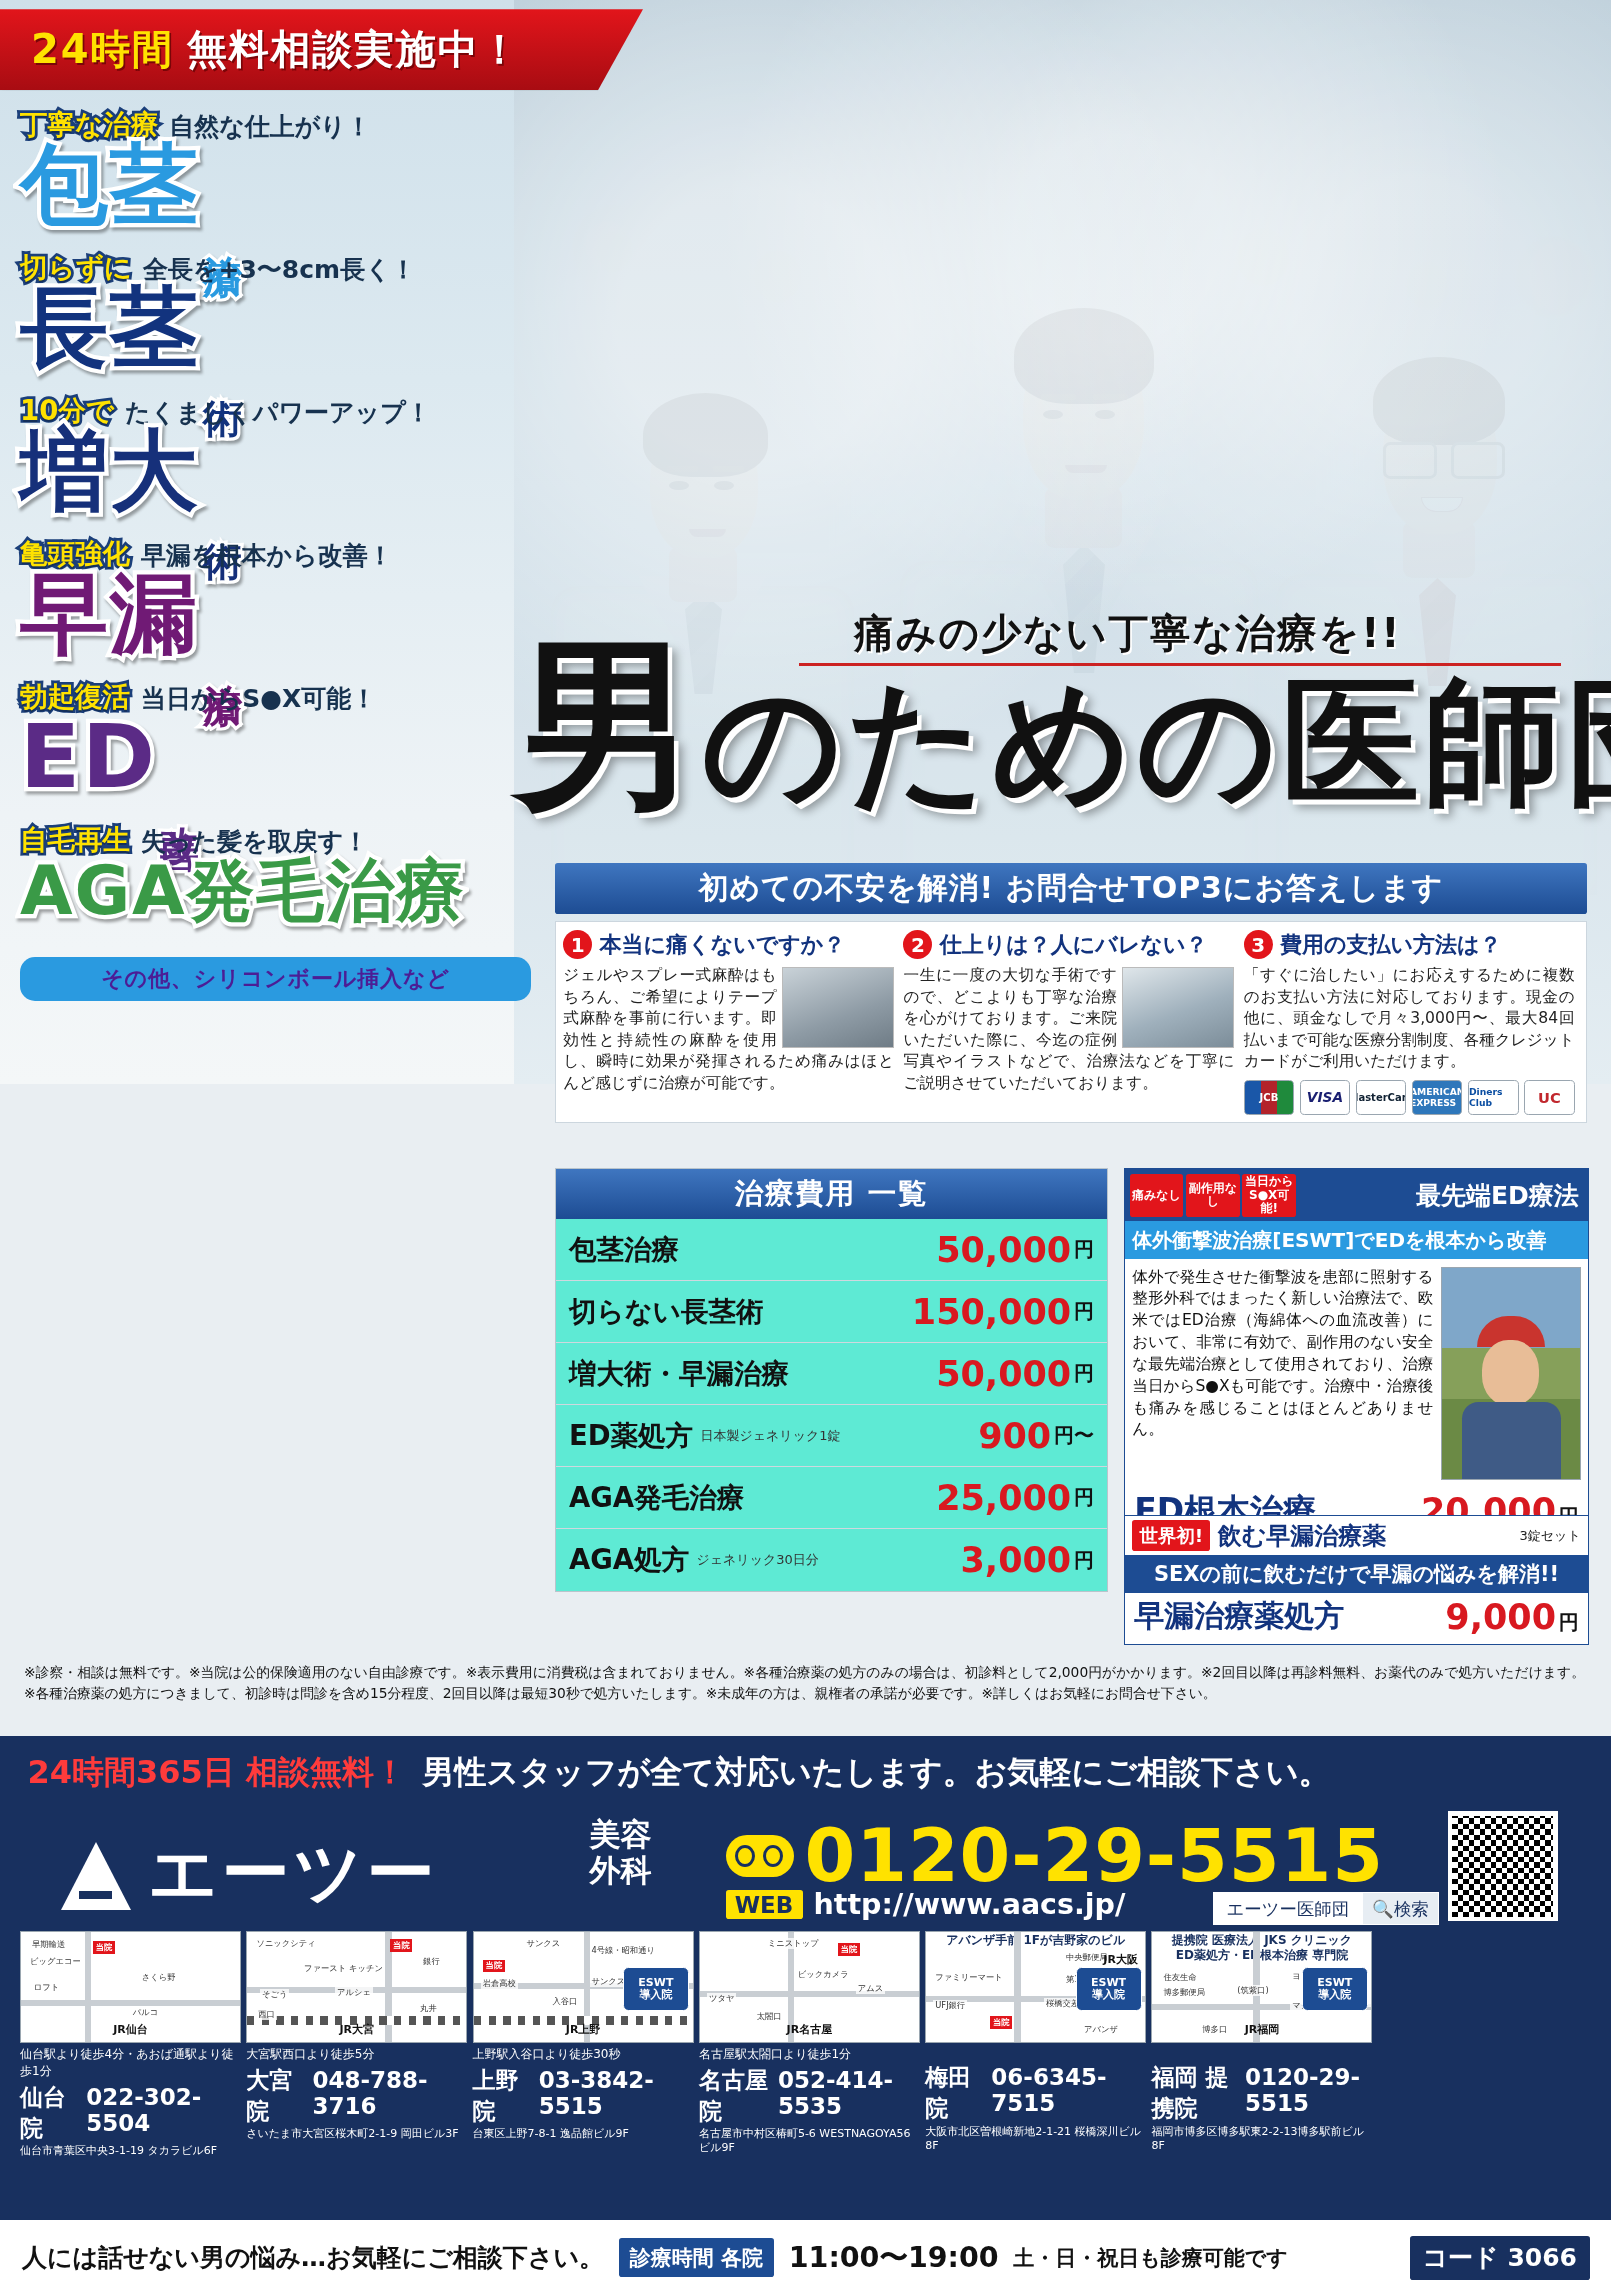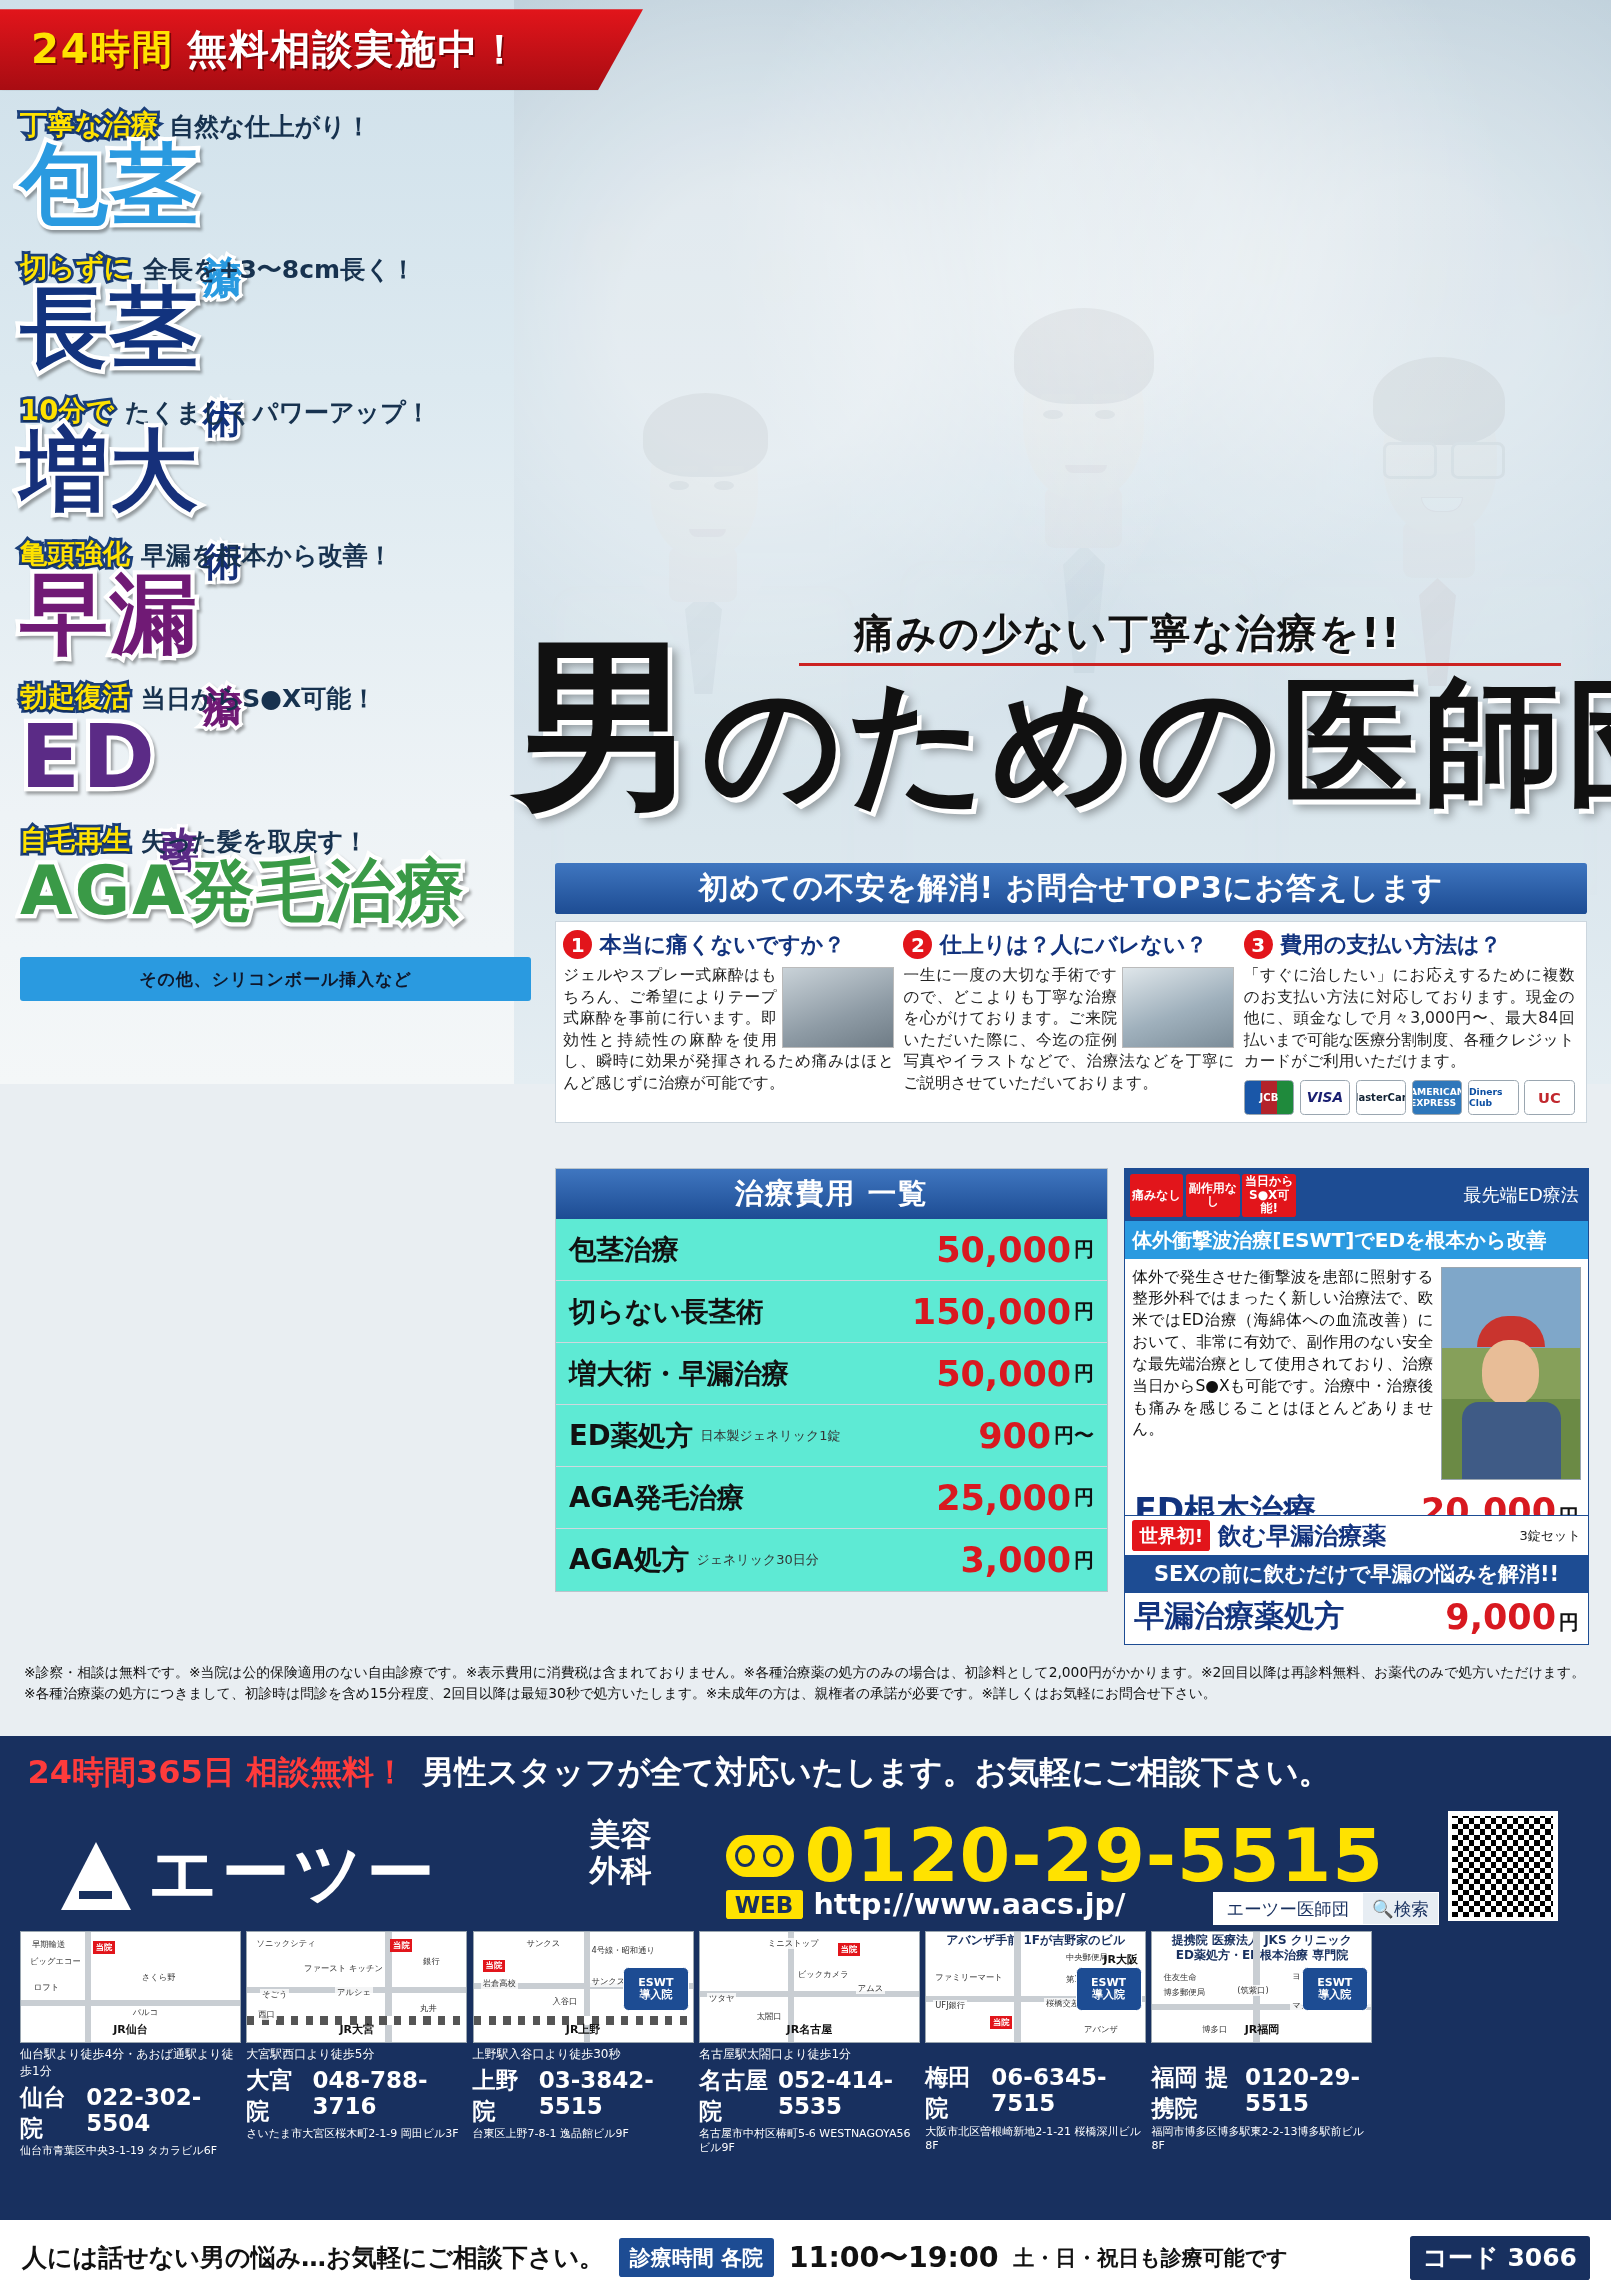--- a/index.html
+++ b/index.html
@@ -119,23 +119,23 @@
   .c-navy{color:#12337e;}
   .c-navy2{color:#16307a;}
   .c-teal{color:#701a75;}
   .c-purple{color:#5b2b86;}
   .c-green{color:#3a9a47;}
   .tag-green{-webkit-text-stroke:5.5px #1d6b33;}
   .tag-purple{-webkit-text-stroke:5.5px #4a2270;}
   .tag-teal{-webkit-text-stroke:5.5px #1d6f62;}
 
   .other-bar{
-    margin-top:3.7px;width:511px;height:44px;background:#2a9ae0;border-radius:3px;
+    margin-top:3.7px;width:511px;height:44px;background:#2a9ae0;border-radius:15px;
     display:flex;align-items:center;justify-content:center;
-    color:#0f172a;font-size:17px;font-weight:bold;letter-spacing:0.9px;
+    color:#4c1d95;font-size:22px;font-weight:bold;letter-spacing:0.9px;
   }
 
   
   .hero-sub{
     position:absolute;left:854px;top:606px;font-size:40px;font-weight:bold;color:#111;
     letter-spacing:1.8px;text-shadow:1.8px 1.8px 0 #fff;
   }
   .hero-line{position:absolute;left:799px;top:663px;width:762px;height:2.8px;background:#c22;}
   .hero-title{
     position:absolute;left:514px;top:634px;font-size:138px;font-weight:bold;color:#111;
@@ -181,21 +181,21 @@
   .p-name{font-size:27.5px;font-weight:bold;color:#111;}
   .p-note{font-size:13px;color:#333;margin-left:7.3px;}
   .p-val{margin-left:auto;font-size:35px;font-weight:bold;color:#d81920;letter-spacing:0;}
   .p-yen{font-size:20px;color:#111;font-weight:bold;margin-left:2.8px;}
 
   
   .edpanel{position:absolute;left:1124px;top:1168px;width:463px;border:1.8px solid #1d4c93;background:#fff;}
   .ed-top{display:flex;align-items:stretch;background:#1d4c93;}
   .ed-badges{display:flex;gap:2.8px;padding:4.6px;}
   .ed-badge{width:50px;background:#e2151b;color:#fff;font-size:12px;font-weight:bold;line-height:1.1;display:flex;align-items:center;justify-content:center;text-align:center;border-radius:2.8px;padding:1.8px;}
-  .ed-title{flex:1;color:#fff;font-size:18px;font-weight:normal;display:flex;align-items:center;justify-content:flex-end;padding-right:9.2px;}
+  .ed-title{flex:1;color:#fff;font-size:25px;font-weight:bold;display:flex;align-items:center;justify-content:flex-end;padding-right:9.2px;}
   .ed-sub{background:#2a9ae0;color:#fff;font-size:20px;font-weight:bold;padding:5.5px 7.3px;}
   .ed-body{display:flex;padding:7.3px;gap:7.3px;}
   .ed-text{font-size:15.6px;line-height:1.4;color:#111;flex:1;text-align:justify;}
   .ed-photo{width:138px;height:211px;border:0.9px solid #9aa6b0;background:linear-gradient(180deg,#7fa7c9 0 38%,#86a05a 38% 62%,#6b8a45 62%);position:relative;overflow:hidden;}
   .ed-photo .cap{position:absolute;left:35px;top:48px;width:68px;height:31px;background:#c9342e;border-radius:31px 31px 0 0;}
   .ed-photo .face{position:absolute;left:40px;top:72px;width:57px;height:66px;background:#e8bd97;border-radius:46%;}
   .ed-photo .body{position:absolute;left:20px;top:134px;width:99px;height:77px;background:#3f5b86;border-radius:16.5px 16.5px 0 0;}
   .ed-price{display:flex;align-items:center;justify-content:space-between;padding:1.8px 9.2px 5.5px;}
   .ed-price .label{font-size:33px;font-weight:bold;color:#12337e;}
   .ed-price .val{font-size:35px;font-weight:bold;color:#d81920;}

